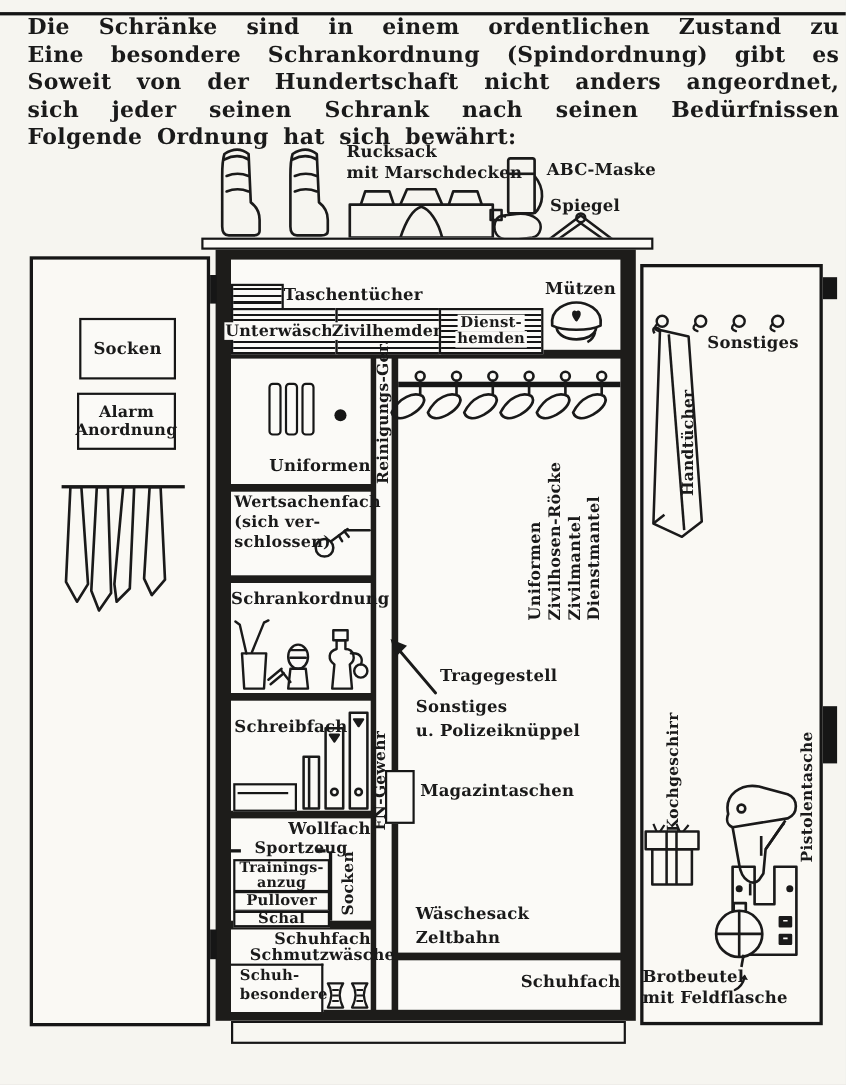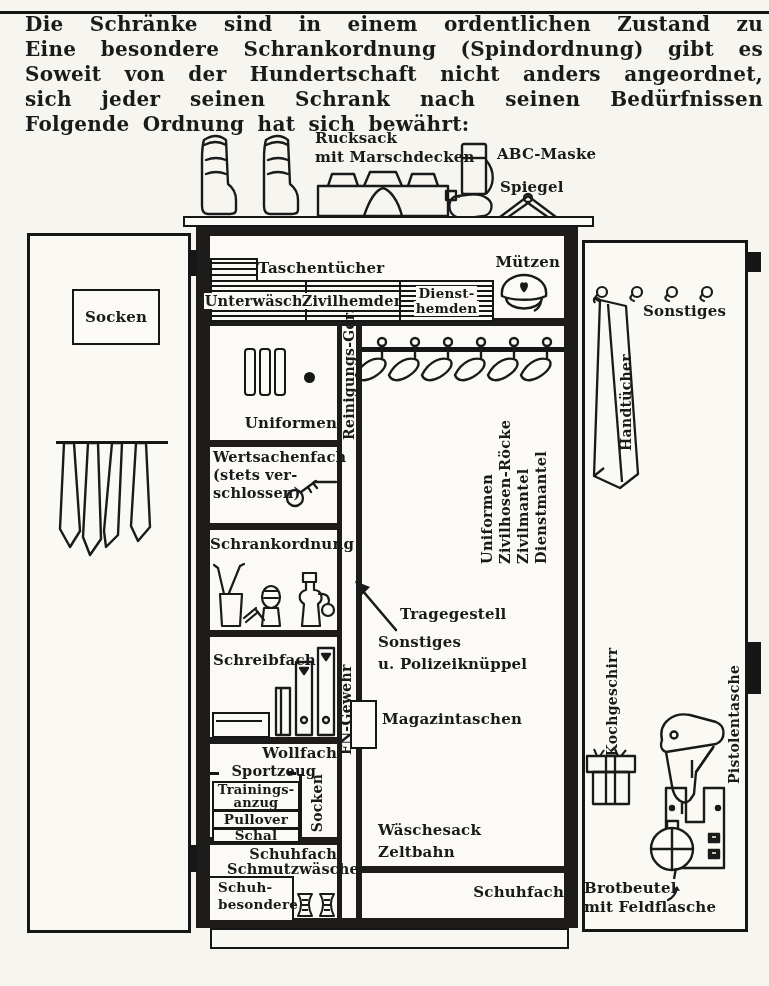--- a/index.html
+++ b/index.html
@@ -86,20 +86,24 @@
 
   <div class="abs ink" style="left:184px;top:250px;width:13px;height:26px"></div>
   <div class="abs ink" style="left:184px;top:845px;width:13px;height:27px"></div>
   <div class="abs ink" style="left:748px;top:252px;width:13px;height:20px"></div>
   <div class="abs ink" style="left:748px;top:642px;width:13px;height:52px"></div>
 
   <div class="door" style="left:27px;top:233px;width:158px;height:694px"></div>
   <div class="box2 flexc" style="left:72px;top:289px;width:84px;height:52px">
     <div class="lbl" style="position:static">Socken</div>
   </div>
+  <div class="box2 flexc" style="left:70px;top:357px;width:86px;height:48px">
+    <div class="lbl m" style="position:static">Alarm</div>
+    <div class="lbl m" style="position:static">Anordnung</div>
+  </div>
   <div class="abs ink" style="left:56px;top:441px;width:112px;height:3px"></div>
   <svg class="ic" style="left:54px;top:443px" width="114" height="140" viewBox="0 0 114 140" fill="none" stroke="#1a1a1a" stroke-width="2.4" stroke-linejoin="round">
     <path d="M10,0 L20,0 L26,88 L16,104 L6,86 Z"></path>
     <path d="M34,0 L44,0 L47,96 L36,112 L29,94 Z"></path>
     <path d="M58,0 L68,0 L64,92 L52,104 L50,88 Z"></path>
     <path d="M82,0 L92,0 L96,84 L84,98 L77,83 Z"></path>
   </svg>
 
   <div class="panel" style="left:210px;top:236px;width:354px;height:82px"></div>
   <div class="panel" style="left:210px;top:326px;width:127px;height:114px"></div>
@@ -134,21 +138,21 @@
       <path d="M40,39 C44,37 46,34 47,30"></path>
   </svg>
 
   <div class="vent" style="left:244px;top:348px"></div>
   <div class="vent" style="left:259px;top:348px"></div>
   <div class="vent" style="left:274px;top:348px"></div>
   <div class="abs ink" style="left:304px;top:372px;width:11px;height:11px;border-radius:50%"></div>
   <div class="lbl c" style="left:210px;top:415px;width:127px">Uniformen</div>
 
   <div class="lbl m" style="left:213px;top:449px">Wertsachenfach</div>
-  <div class="lbl m" style="left:213px;top:467px">(stets ver-</div>
+  <div class="lbl m" style="left:213px;top:467px">(sich ver-</div>
   <div class="lbl m" style="left:213px;top:485px">schlossen)</div>
   <svg class="ic" style="left:282px;top:470px" width="56" height="42" viewBox="0 0 56 42" fill="none" stroke="#1a1a1a" stroke-width="2.3" stroke-linecap="round">
     <path d="M54,12 H32"></path>
       <circle cx="13" cy="28" r="8"></circle>
       <path d="M19,22 L34,11"></path>
       <path d="M26,17 L29,22"></path>
       <path d="M31,13 L35,18"></path>
   </svg>
 
   <div class="lbl c" style="left:210px;top:536px;width:127px">Schrankordnung</div>

